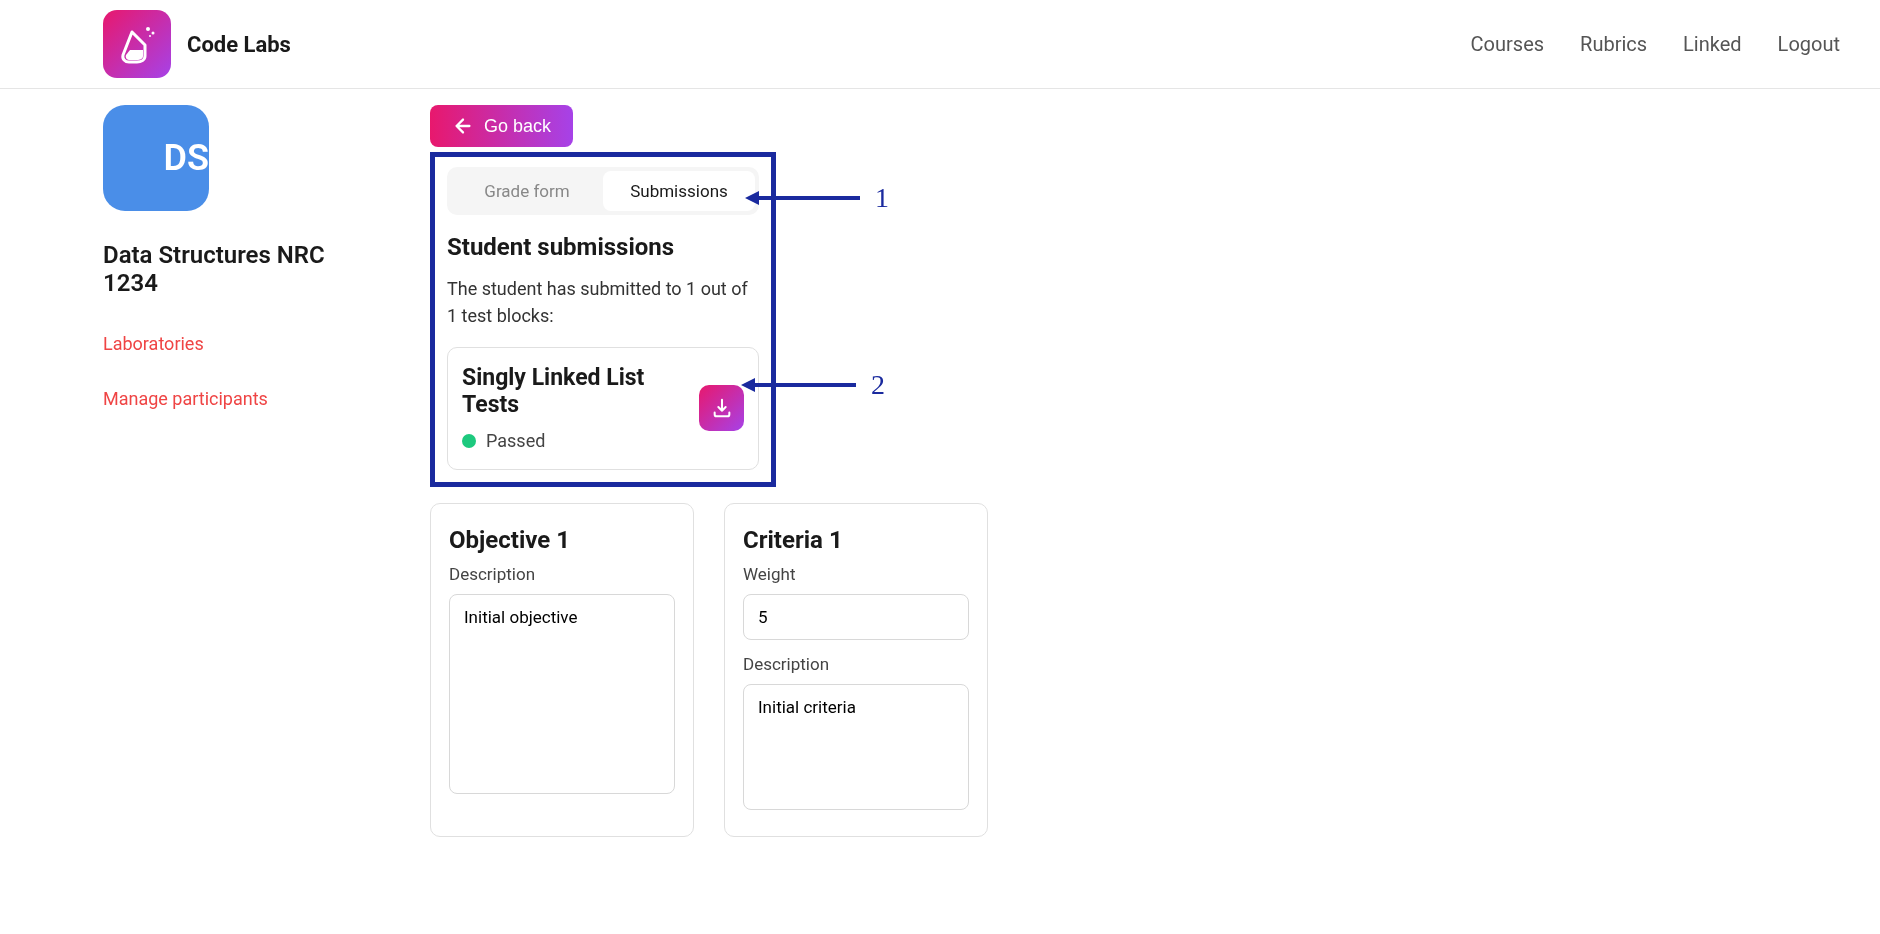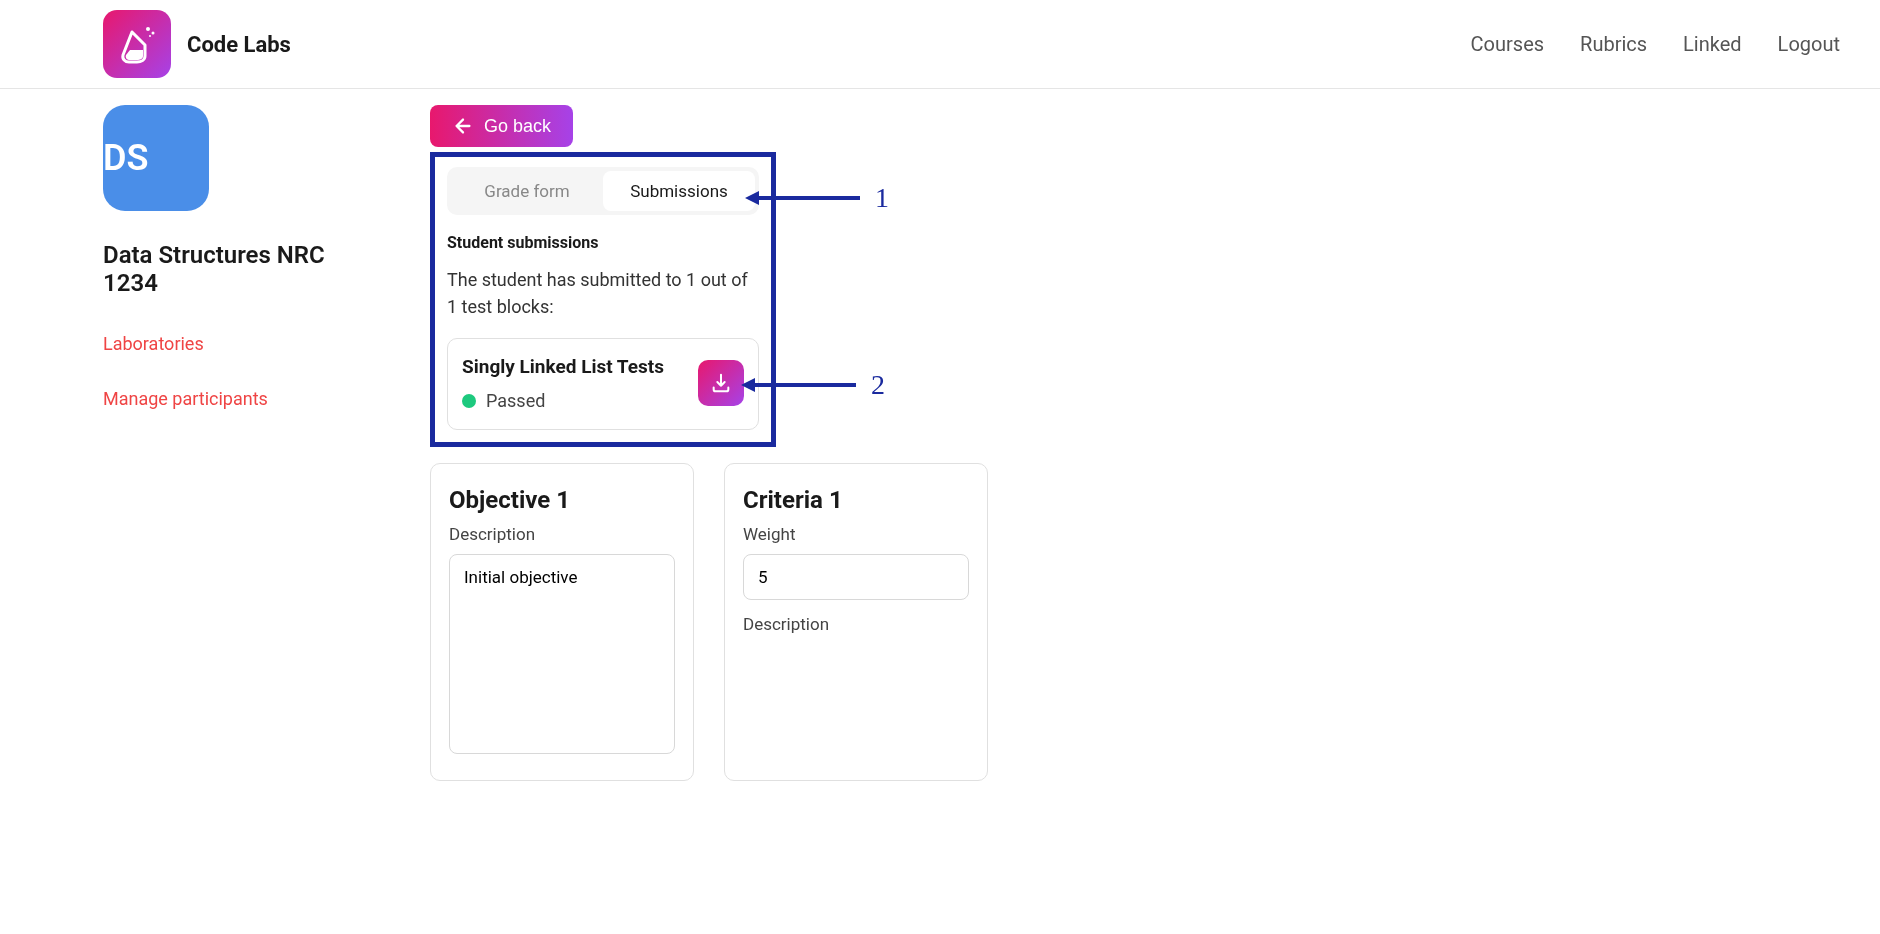--- a/index.html
+++ b/index.html
@@ -60,21 +60,21 @@
       width: 340px;
       padding: 16px 0 0 63px;
     }
     .course-icon {
       width: 106px;
       height: 106px;
       border-radius: 22px;
       background: #4a8ee8;
       display: flex;
       align-items: center;
-      justify-content: flex-start;
+      justify-content: flex-end;
       color: white;
       font-size: 36px;
       font-weight: 600;
     }
     .course-title {
       margin-top: 30px;
       font-size: 24px;
       font-weight: 600;
     }
     .sidebar-link {
@@ -129,21 +129,21 @@
       font-size: 17px;
       color: #888;
       border-radius: 8px;
       cursor: pointer;
     }
     .tab.active {
       background: white;
       color: #1a1a1a;
     }
     .section-title {
-      font-size: 16px;
+      font-size: 24px;
       font-weight: 700;
       margin-bottom: 14px;
     }
     .section-desc {
       font-size: 18px;
       color: #333;
       line-height: 1.5;
       margin-bottom: 18px;
     }
     .test-block {
@@ -153,21 +153,21 @@
       display: flex;
       justify-content: space-between;
       align-items: center;
     }
     .test-block-info {
       display: flex;
       flex-direction: column;
       gap: 12px;
     }
     .test-block-title {
-      font-size: 19px;
+      font-size: 23px;
       font-weight: 700;
     }
     .test-block-status {
       display: flex;
       align-items: center;
       gap: 10px;
       font-size: 18px;
       color: #444;
     }
     .status-dot {
@@ -344,16 +344,17 @@
       <div class="card">
         <div class="card-title">Objective 1</div>
         <div class="card-label">Description</div>
         <textarea class="card-textarea" style="">Initial objective</textarea>
       </div>
       <div class="card">
         <div class="card-title">Criteria 1</div>
         <div class="card-label">Weight</div>
         <input class="card-input" value="5" style="">
         <div class="card-label">Description</div>
+        <textarea class="card-textarea short" style="">Initial criteria</textarea>
       </div>
     </div>
   </div>
 </div>
 
 </body></html>

